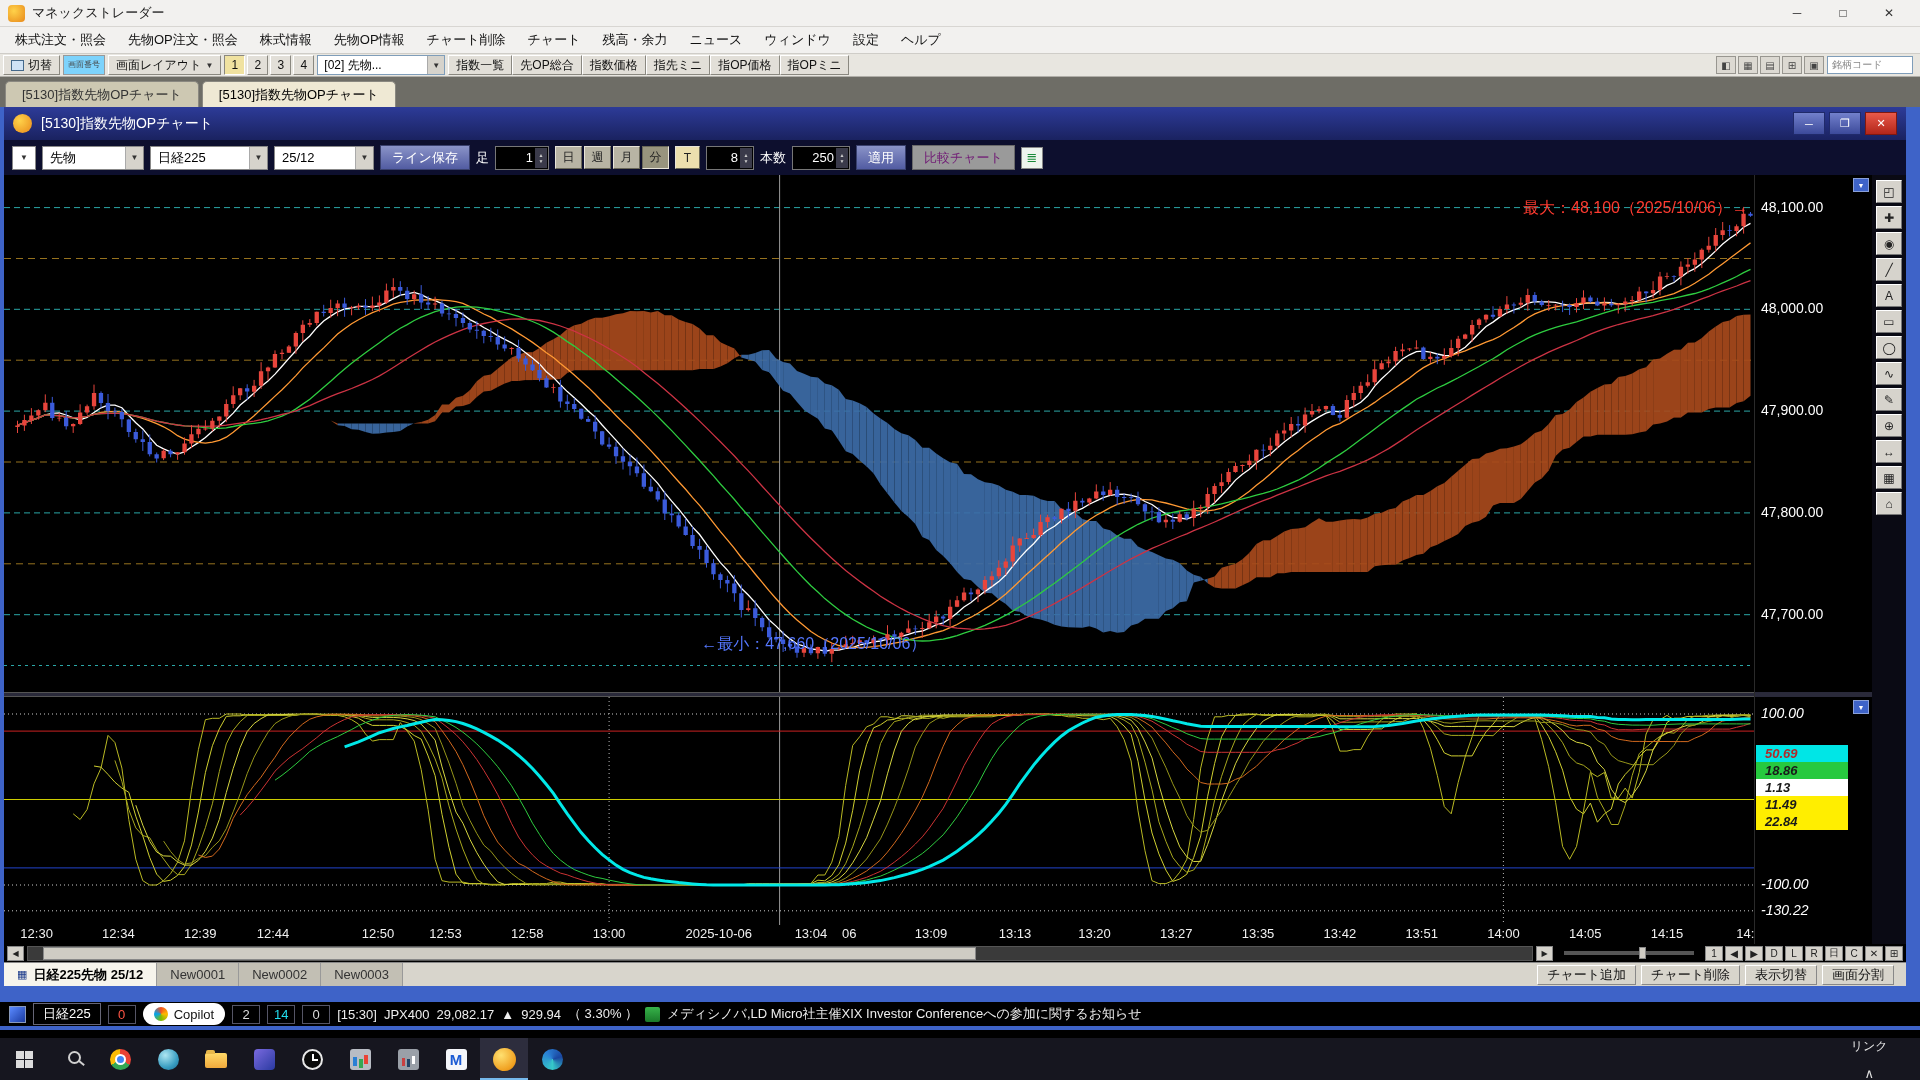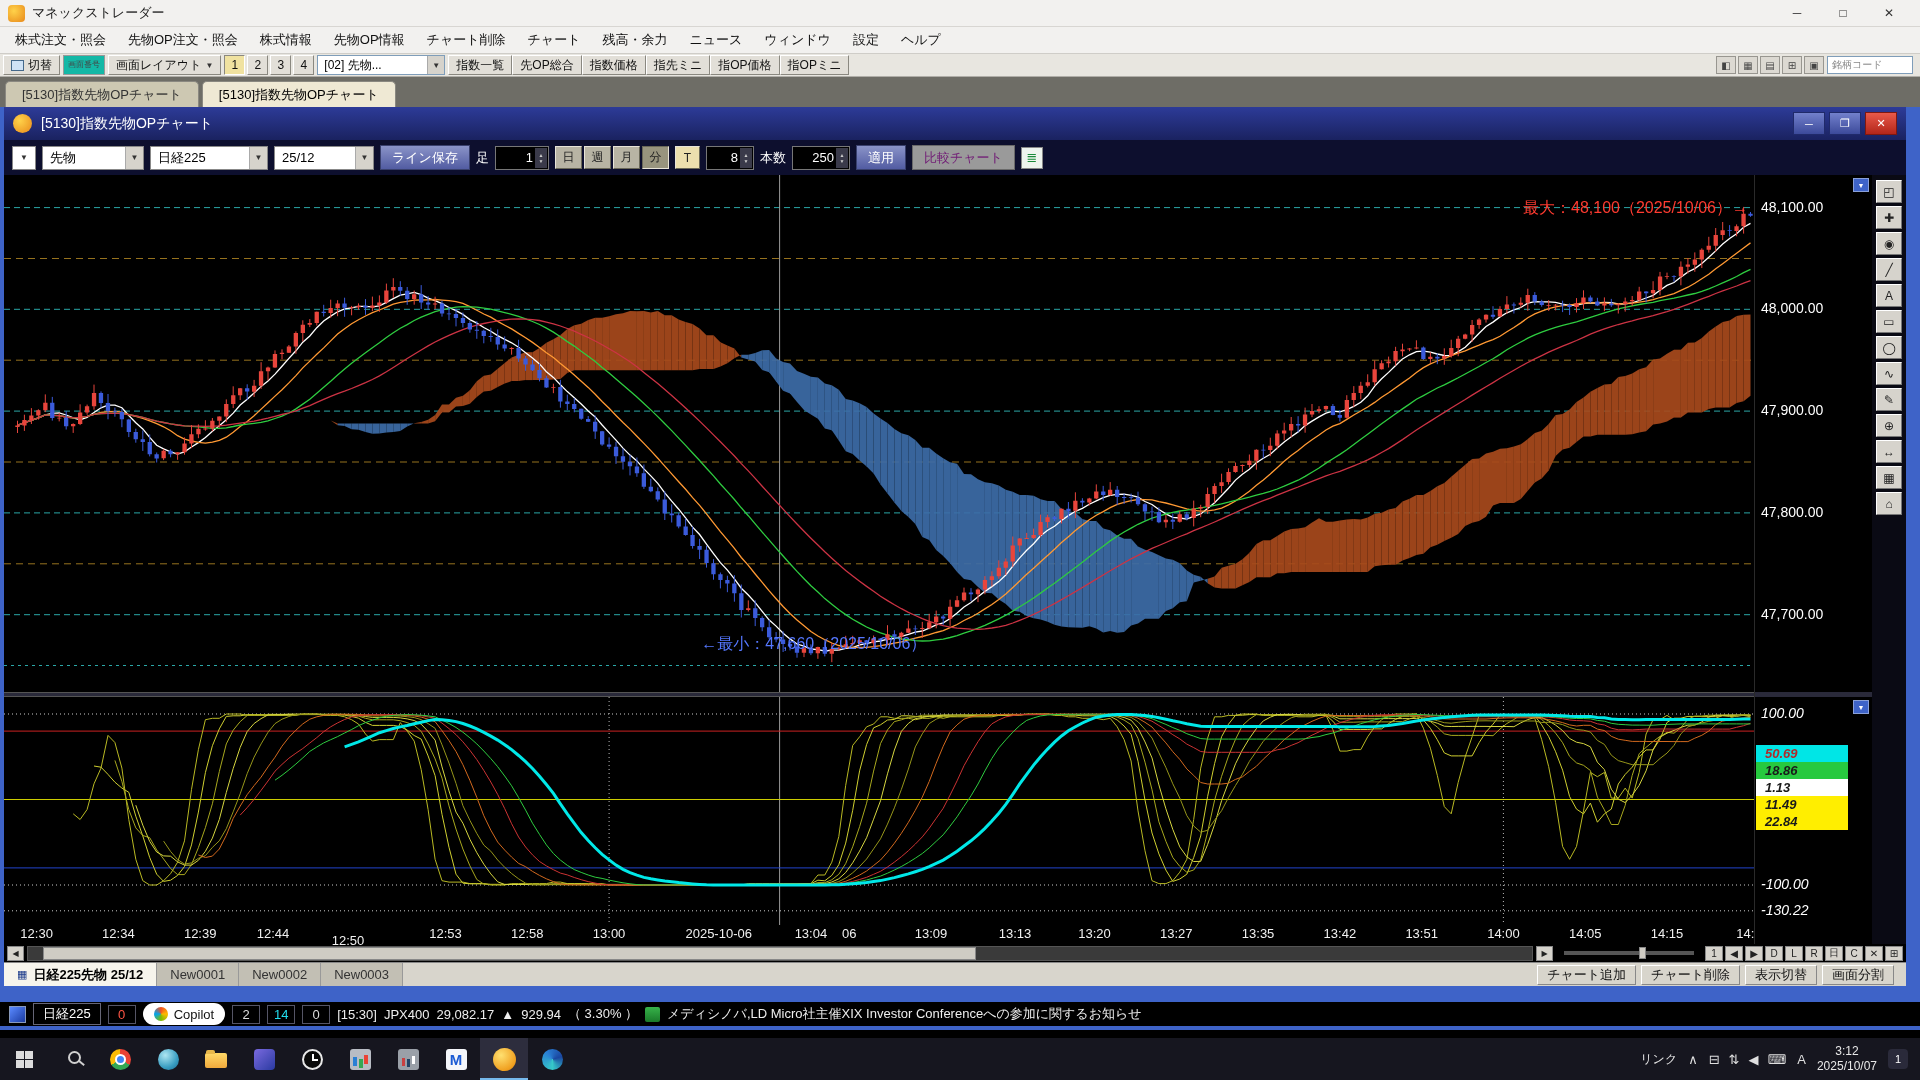--- a/index.html
+++ b/index.html
@@ -14,21 +14,21 @@
 .app-ico{width:17px;height:17px;border-radius:4px;background:radial-gradient(circle at 35% 35%,#ffd24a,#e8891a);}
 .titletext{color:#1a1a1a;font-size:13px;}
 .wc{margin-left:auto;display:flex;}
 .wcb{width:46px;height:26px;display:flex;align-items:center;justify-content:center;color:#333;font-size:12px;}
 .menubar{height:27px;background:#f2f1ef;display:flex;align-items:center;padding:0 4px;border-bottom:1px solid #cfcdc8;}
 .menu-item{padding:0 11px;color:#111;font-size:13px;height:100%;display:flex;align-items:center;white-space:nowrap;}
 .toolbar{height:23px;background:#e8e6e0;display:flex;align-items:center;gap:3px;padding:0 3px;border-bottom:1px solid #b0aea8;}
 .tbtn{font-size:12px;background:#e2dfd8;border:1px solid;border-color:#fff #8a8880 #8a8880 #fff;padding:0 7px;color:#111;height:20px;display:inline-flex;align-items:center;gap:4px;white-space:nowrap;}
 .tbtn .arr{font-size:8px;color:#333;}
 .sw-ico{width:13px;height:11px;background:#cfe2f5;border:1px solid #44688a;display:inline-block;}
-.screen-no{width:42px;height:20px;background:#14b8a6;border:1px solid #999;font-size:8px;line-height:1.1;color:#444;display:flex;align-items:center;justify-content:center;text-align:center;}
+.screen-no{width:42px;height:20px;background:#7dd3fc;border:1px solid #999;font-size:8px;line-height:1.1;color:#444;display:flex;align-items:center;justify-content:center;text-align:center;}
 .qwrap{display:flex;gap:2px;}
 .qbtn{width:21px;height:20px;font-size:12px;background:#e2dfd8;border:1px solid;border-color:#fff #8a8880 #8a8880 #fff;color:#111;}
 .qbtn.active{background:#f0e2a0;border-color:#8a8880 #fff #fff #8a8880;}
 .combo{background:#fff;border:1px solid #7f9db9;height:20px;display:flex;align-items:center;font-size:12px;padding-left:6px;width:128px;color:#000;}
 .combo .arr{margin-left:auto;width:17px;height:100%;background:#d6d3cc;border-left:1px solid #aaa;display:flex;align-items:center;justify-content:center;font-size:8px;color:#333;}
 .flatgrp{display:flex;}
 .tb-right{margin-left:auto;display:flex;align-items:center;gap:3px;padding-right:4px;}
 .tb-ico{width:20px;height:18px;background:#dcd9d2;border:1px solid #989690;font-size:10px;color:#444;display:flex;align-items:center;justify-content:center;}
 .code-box{width:86px;height:18px;background:#fff;border:1px solid #7f9db9;font-size:10px;color:#888;display:flex;align-items:center;padding-left:4px;}
 
@@ -109,21 +109,21 @@
 .cp-ico{width:14px;height:14px;border-radius:50%;background:conic-gradient(#f25022,#ffb900,#7fba00,#00a4ef,#f25022);}
 .st-txt{color:#eee;font-size:13px;white-space:nowrap;}
 .news-ico{width:15px;height:15px;background:linear-gradient(#37b34a,#1a7a2a);border-radius:2px;flex:0 0 auto;}
 .st-news{color:#eee;font-size:13px;white-space:nowrap;overflow:hidden;}
 .desktop-gap{height:8px;background:#000;}
 
 
 .taskbar{height:42px;background:#16161f;display:flex;align-items:stretch;}
 .tb-item{width:48px;display:flex;align-items:center;justify-content:center;position:relative;}
 .tb-item.active{background:#2d2d3d;box-shadow:inset 0 -2px 0 #76b9ed;}
-.tray{margin-left:auto;display:flex;align-items:center;gap:11px;padding:0 12px;color:#e8e8e8;font-size:12px;}
+.tray{margin-left:auto;display:flex;align-items:center;gap:11px;padding:0 12px;color:#e8e8e8;font-size:12px;flex-direction:column;}
 .tray-ic{font-size:13px;color:#dfdfdf;}
 .tray-clock{text-align:center;line-height:1.25;font-size:12px;white-space:nowrap;}
 .tray-badge{width:20px;height:20px;border-radius:4px;background:#2a2a3a;color:#fff;font-size:11px;display:flex;align-items:center;justify-content:center;}
 .icon-start{width:17px;height:17px;background:linear-gradient(#dcdcdc,#dcdcdc) 0 0/8px 8px no-repeat,linear-gradient(#dcdcdc,#dcdcdc) 9px 0/8px 8px no-repeat,linear-gradient(#dcdcdc,#dcdcdc) 0 9px/8px 8px no-repeat,linear-gradient(#dcdcdc,#dcdcdc) 9px 9px/8px 8px no-repeat;}
 .icon-search{width:13px;height:13px;border:2px solid #d0d0d0;border-radius:50%;position:relative;margin:-4px -4px 0 0;}
 .icon-search::after{content:"";position:absolute;width:7px;height:2px;background:#d0d0d0;right:-6px;bottom:-2px;transform:rotate(40deg);}
 .icon-chrome{width:21px;height:21px;border-radius:50%;background:conic-gradient(#ea4335 0 120deg,#34a853 0 240deg,#fbbc05 0 360deg);position:relative;}
 .icon-chrome::after{content:"";position:absolute;inset:5px;background:#4285f4;border:2px solid #fff;border-radius:50%;}
 .icon-teal{width:21px;height:21px;border-radius:50%;background:radial-gradient(circle at 35% 30%,#aee6f2,#3a9ec2 60%,#1a6a92);}
 .icon-folder{width:22px;height:15px;background:linear-gradient(#ffd968,#f0a93c);border-radius:2px;position:relative;margin-top:3px;}
@@ -576,21 +576,21 @@
                 <path d="M194.4,158.0L201.4,160.5L208.4,159.1L215.3,152.0L222.3,138.3L229.2,121.4L236.2,109.1L243.2,97.6L250.1,88.6L257.1,80.1L264.0,69.9L271.0,60.2L278.0,49.2L284.9,40.3L291.9,33.2L298.8,26.9L305.8,22.2L312.8,19.8L319.7,18.4L326.7,17.3L333.6,17.3L340.6,17.3L347.6,17.3L354.5,17.4L361.5,17.8L368.4,18.0L375.4,18.0L382.4,18.0L389.3,18.0L396.3,18.2L403.2,18.5L410.2,19.0L417.2,20.1L424.1,22.2L431.1,24.7L438.0,33.7L445.0,43.6L452.0,54.5L458.9,67.7L465.9,83.4L472.8,100.4L479.8,118.7L486.8,133.1L493.7,145.1L500.7,153.1L507.6,160.1L514.6,166.4L521.6,169.7L528.5,174.4L535.5,178.4L542.4,181.8L549.4,184.6L556.4,187.0L563.3,187.7L570.3,187.8L577.2,187.8L584.2,187.8L591.2,187.8L598.1,187.8L605.1,187.8L612.0,187.9L619.0,187.9L626.0,187.9L632.9,187.9L639.9,187.9L646.8,187.9L653.8,187.9L660.8,187.9L667.7,187.9L674.7,187.9L681.6,187.9L688.6,187.9L695.6,187.9L702.5,187.9L709.5,187.9L716.4,187.9L723.4,187.9L730.4,188.0L737.3,188.0L744.3,187.9L751.2,187.9L758.2,187.9L765.2,187.9L772.1,187.9L779.1,187.9L786.0,187.9L793.0,187.9L800.0,187.9L806.9,187.9L813.9,187.6L820.8,187.6L827.8,187.1L834.8,186.2L841.7,184.3L848.7,181.4L855.6,178.0L862.6,174.0L869.6,168.5L876.5,163.0L883.5,155.1L890.4,146.2L897.4,136.3L904.4,125.3L911.3,113.3L918.3,100.1L925.2,84.5L932.2,66.2L939.2,49.3L946.1,34.9L953.1,27.8L960.0,22.2L967.0,19.9L974.0,18.5L980.9,18.1L987.9,17.7L994.8,17.6L1001.8,17.3L1008.8,17.3L1015.7,17.3L1022.7,17.3L1029.6,17.3L1036.6,17.3L1043.6,17.3L1050.5,17.3L1057.5,17.3L1064.4,17.3L1071.4,17.3L1078.4,17.3L1085.3,17.3L1092.3,17.3L1099.2,17.3L1106.2,17.3L1113.2,17.6L1120.1,18.1L1127.1,18.9L1134.0,21.2L1141.0,25.3L1148.0,30.0L1154.9,38.0L1161.9,45.9L1168.8,54.7L1175.8,62.4L1182.8,71.9L1189.7,78.4L1196.7,85.5L1203.6,87.0L1210.6,87.0L1217.6,87.0L1224.5,86.2L1231.5,82.4L1238.4,79.9L1245.4,74.4L1252.4,69.3L1259.3,62.2L1266.3,55.7L1273.2,49.7L1280.2,42.7L1287.2,37.3L1294.1,31.8L1301.1,27.8L1308.0,24.3L1315.0,21.4L1322.0,19.1L1328.9,18.5L1335.9,18.5L1342.8,18.5L1349.8,18.5L1356.8,18.5L1363.7,18.4L1370.7,18.4L1377.6,18.4L1384.6,18.4L1391.6,18.4L1398.5,18.4L1405.5,18.4L1412.4,18.4L1419.4,18.9L1426.4,19.7L1433.3,20.7L1440.3,21.8L1447.2,22.0L1454.2,22.0L1461.2,22.0L1468.1,22.0L1475.1,22.0L1482.0,22.0L1489.0,21.5L1496.0,21.2L1502.9,20.9L1509.9,20.8L1516.8,20.8L1523.8,20.8L1530.8,20.8L1537.7,21.6L1544.7,22.6L1551.6,23.9L1558.6,25.6L1565.6,27.9L1572.5,29.0L1579.5,28.3L1586.4,28.3L1593.4,32.1L1600.4,33.5L1607.3,39.3L1614.3,42.2L1621.2,43.3L1628.2,44.4L1635.2,44.4L1642.1,44.5L1649.1,44.5L1656.0,44.5L1663.0,44.5L1670.0,44.6L1676.9,44.6L1683.9,44.6L1690.8,41.2L1697.8,38.3L1704.8,34.0L1711.7,27.7L1718.7,24.0L1725.6,22.9L1732.6,21.9L1739.6,21.0L1746.5,20.4" fill="none" stroke="#d2691e" stroke-width="1"></path>
                 <path d="M236.2,118.1L243.2,110.6L250.1,102.4L257.1,93.3L264.0,84.0L271.0,74.2L278.0,67.4L284.9,61.2L291.9,56.2L298.8,51.5L305.8,46.0L312.8,40.6L319.7,34.7L326.7,29.8L333.6,25.9L340.6,22.5L347.6,19.9L354.5,18.7L361.5,18.1L368.4,17.7L375.4,17.7L382.4,17.7L389.3,17.6L396.3,17.7L403.2,17.8L410.2,18.1L417.2,18.7L424.1,19.9L431.1,21.3L438.0,26.1L445.0,31.6L452.0,37.6L458.9,44.8L465.9,53.3L472.8,62.6L479.8,73.4L486.8,85.0L493.7,97.5L500.7,111.6L507.6,126.7L514.6,140.0L521.6,150.0L528.5,157.9L535.5,164.5L542.4,168.9L549.4,172.7L556.4,176.1L563.3,177.9L570.3,180.5L577.2,182.7L584.2,184.6L591.2,186.1L598.1,187.4L605.1,187.9L612.0,187.9L619.0,187.9L626.0,187.9L632.9,187.9L639.9,187.9L646.8,187.9L653.8,187.9L660.8,187.9L667.7,187.9L674.7,187.9L681.6,187.9L688.6,187.9L695.6,187.9L702.5,187.9L709.5,187.9L716.4,187.9L723.4,187.9L730.4,188.0L737.3,188.0L744.3,187.9L751.2,187.9L758.2,187.9L765.2,187.9L772.1,188.0L779.1,188.0L786.0,188.0L793.0,188.0L800.0,187.9L806.9,187.9L813.9,187.8L820.8,187.8L827.8,187.5L834.8,187.0L841.7,186.0L848.7,184.4L855.6,182.5L862.6,180.3L869.6,177.3L876.5,174.3L883.5,170.0L890.4,165.1L897.4,159.7L904.4,153.7L911.3,147.1L918.3,139.9L925.2,131.3L932.2,121.3L939.2,111.3L946.1,98.0L953.1,83.8L960.0,68.7L967.0,56.3L974.0,44.7L980.9,34.7L987.9,26.8L994.8,22.9L1001.8,19.9L1008.8,18.6L1015.7,17.8L1022.7,17.6L1029.6,17.4L1036.6,17.3L1043.6,17.2L1050.5,17.2L1057.5,17.2L1064.4,17.2L1071.4,17.2L1078.4,17.3L1085.3,17.2L1092.3,17.2L1099.2,17.2L1106.2,17.2L1113.2,17.4L1120.1,17.7L1127.1,18.1L1134.0,19.3L1141.0,21.6L1148.0,24.2L1154.9,28.5L1161.9,32.9L1168.8,37.7L1175.8,41.9L1182.8,47.1L1189.7,50.6L1196.7,54.5L1203.6,55.3L1210.6,55.3L1217.6,55.3L1224.5,55.3L1231.5,55.3L1238.4,55.3L1245.4,55.3L1252.4,55.3L1259.3,55.4L1266.3,54.9L1273.2,52.8L1280.2,51.5L1287.2,48.4L1294.1,45.7L1301.1,41.8L1308.0,38.2L1315.0,34.9L1322.0,31.1L1328.9,28.4L1335.9,25.8L1342.8,23.6L1349.8,21.7L1356.8,20.1L1363.7,18.9L1370.7,18.3L1377.6,17.8L1384.6,17.8L1391.6,17.8L1398.5,17.8L1405.5,17.8L1412.4,17.8L1419.4,18.1L1426.4,18.5L1433.3,19.0L1440.3,19.6L1447.2,19.8L1454.2,19.8L1461.2,19.8L1468.1,19.8L1475.1,19.8L1482.0,19.7L1489.0,19.8L1496.0,19.8L1502.9,19.8L1509.9,19.8L1516.8,19.8L1523.8,19.8L1530.8,19.5L1537.7,19.8L1544.7,20.2L1551.6,20.8L1558.6,21.7L1565.6,23.0L1572.5,23.6L1579.5,23.8L1586.4,24.3L1593.4,26.8L1600.4,28.0L1607.3,31.2L1614.3,32.8L1621.2,32.7L1628.2,32.9L1635.2,32.5L1642.1,32.1L1649.1,32.1L1656.0,32.0L1663.0,32.0L1670.0,32.1L1676.9,32.1L1683.9,32.1L1690.8,32.1L1697.8,32.1L1704.8,32.1L1711.7,32.1L1718.7,32.1L1725.6,32.1L1732.6,30.3L1739.6,28.7L1746.5,26.3" fill="none" stroke="#cc3333" stroke-width="1"></path>
                 <path d="M271.0,83.2L278.0,78.3L284.9,72.9L291.9,67.0L298.8,60.9L305.8,54.4L312.8,50.0L319.7,45.9L326.7,42.7L333.6,39.6L340.6,36.0L347.6,32.5L354.5,28.7L361.5,25.6L368.4,23.2L375.4,20.9L382.4,19.2L389.3,18.4L396.3,17.9L403.2,17.6L410.2,17.8L417.2,18.2L424.1,18.9L431.1,19.8L438.0,23.0L445.0,26.5L452.0,30.5L458.9,35.2L465.9,40.8L472.8,46.9L479.8,54.0L486.8,61.6L493.7,69.7L500.7,79.0L507.6,88.8L514.6,100.6L521.6,113.1L528.5,126.2L535.5,137.4L542.4,147.9L549.4,156.5L556.4,163.1L563.3,168.3L570.3,172.6L577.2,175.4L584.2,178.0L591.2,180.2L598.1,181.4L605.1,183.1L612.0,184.5L619.0,185.8L626.0,186.8L632.9,187.6L639.9,187.9L646.8,187.9L653.8,187.9L660.8,187.9L667.7,187.9L674.7,187.9L681.6,187.9L688.6,188.0L695.6,188.0L702.5,188.0L709.5,188.0L716.4,188.0L723.4,188.0L730.4,188.0L737.3,188.0L744.3,187.9L751.2,187.9L758.2,187.9L765.2,188.0L772.1,188.0L779.1,188.0L786.0,188.0L793.0,188.0L800.0,187.9L806.9,188.0L813.9,187.9L820.8,187.9L827.8,187.7L834.8,187.3L841.7,186.7L848.7,185.6L855.6,184.4L862.6,183.0L869.6,181.0L876.5,179.1L883.5,176.2L890.4,173.0L897.4,169.5L904.4,165.5L911.3,161.2L918.3,156.5L925.2,150.9L932.2,144.3L939.2,137.8L946.1,129.1L953.1,119.8L960.0,109.3L967.0,98.8L974.0,87.0L980.9,73.9L987.9,61.4L994.8,50.9L1001.8,42.8L1008.8,35.2L1015.7,28.6L1022.7,23.4L1029.6,20.9L1036.6,18.9L1043.6,18.0L1050.5,17.5L1057.5,17.4L1064.4,17.3L1071.4,17.3L1078.4,17.2L1085.3,17.2L1092.3,17.2L1099.2,17.2L1106.2,17.2L1113.2,17.3L1120.1,17.5L1127.1,17.7L1134.0,18.6L1141.0,20.0L1148.0,21.7L1154.9,24.6L1161.9,27.4L1168.8,30.6L1175.8,33.3L1182.8,36.7L1189.7,39.1L1196.7,41.6L1203.6,42.1L1210.6,42.1L1217.6,42.1L1224.5,42.1L1231.5,42.1L1238.4,42.1L1245.4,42.1L1252.4,42.1L1259.3,42.1L1266.3,42.1L1273.2,42.1L1280.2,42.1L1287.2,42.1L1294.1,42.1L1301.1,41.8L1308.0,40.5L1315.0,39.6L1322.0,37.6L1328.9,36.0L1335.9,33.7L1342.8,31.4L1349.8,29.2L1356.8,26.7L1363.7,24.7L1370.7,22.8L1377.6,21.3L1384.6,20.1L1391.6,19.1L1398.5,18.2L1405.5,17.8L1412.4,17.5L1419.4,17.7L1426.4,18.0L1433.3,18.3L1440.3,18.7L1447.2,18.8L1454.2,18.8L1461.2,18.8L1468.1,18.8L1475.1,18.8L1482.0,18.8L1489.0,18.8L1496.0,18.8L1502.9,18.8L1509.9,18.9L1516.8,18.8L1523.8,18.8L1530.8,18.9L1537.7,19.1L1544.7,19.5L1551.6,20.0L1558.6,20.5L1565.6,21.2L1572.5,21.5L1579.5,21.5L1586.4,21.8L1593.4,23.4L1600.4,24.2L1607.3,26.3L1614.3,27.3L1621.2,27.7L1628.2,28.1L1635.2,28.1L1642.1,28.2L1649.1,28.2L1656.0,27.7L1663.0,27.4L1670.0,27.2L1676.9,26.9L1683.9,26.9L1690.8,26.9L1697.8,26.9L1704.8,26.9L1711.7,26.9L1718.7,26.9L1725.6,26.9L1732.6,26.9L1739.6,26.9L1746.5,26.9" fill="none" stroke="#2ecc40" stroke-width="1"></path>
                 <path d="M340.6,49.9L347.6,47.4L354.5,44.8L361.5,41.9L368.4,38.9L375.4,35.7L382.4,33.6L389.3,31.5L396.3,29.9L403.2,28.5L410.2,26.8L417.2,25.2L424.1,23.6L431.1,22.5L438.0,22.8L445.0,23.5L452.0,24.6L458.9,26.5L465.9,29.0L472.8,31.9L479.8,35.4L486.8,39.1L493.7,43.1L500.7,47.7L507.6,52.6L514.6,58.5L521.6,64.7L528.5,71.5L535.5,79.2L542.4,87.5L549.4,96.3L556.4,106.8L563.3,116.8L570.3,126.4L577.2,135.6L584.2,143.6L591.2,150.8L598.1,157.4L605.1,162.9L612.0,168.1L619.0,172.4L626.0,175.7L632.9,178.2L639.9,180.4L646.8,181.8L653.8,183.0L660.8,184.1L667.7,184.7L674.7,185.6L681.6,186.3L688.6,186.9L695.6,187.4L702.5,187.8L709.5,188.0L716.4,188.0L723.4,188.0L730.4,188.0L737.3,188.0L744.3,188.0L751.2,188.0L758.2,188.0L765.2,188.0L772.1,188.0L779.1,188.0L786.0,188.0L793.0,188.0L800.0,188.0L806.9,188.0L813.9,187.9L820.8,187.9L827.8,187.8L834.8,187.7L841.7,187.3L848.7,186.8L855.6,186.2L862.6,185.5L869.6,184.5L876.5,183.6L883.5,182.1L890.4,180.6L897.4,178.8L904.4,176.9L911.3,174.7L918.3,172.4L925.2,169.6L932.2,166.3L939.2,163.1L946.1,158.8L953.1,154.2L960.0,149.0L967.0,143.8L974.0,137.9L980.9,131.4L987.9,124.1L994.8,116.2L1001.8,107.4L1008.8,97.3L1015.7,86.9L1022.7,77.3L1029.6,68.1L1036.6,59.7L1043.6,52.1L1050.5,45.2L1057.5,39.0L1064.4,33.8L1071.4,29.8L1078.4,26.0L1085.3,22.8L1092.3,20.2L1099.2,19.0L1106.2,18.0L1113.2,17.6L1120.1,17.4L1127.1,17.5L1134.0,17.9L1141.0,18.6L1148.0,19.4L1154.9,20.8L1161.9,22.2L1168.8,23.8L1175.8,25.1L1182.8,26.8L1189.7,28.0L1196.7,29.2L1203.6,29.5L1210.6,29.5L1217.6,29.5L1224.5,29.5L1231.5,29.5L1238.4,29.5L1245.4,29.5L1252.4,29.5L1259.3,29.5L1266.3,29.5L1273.2,29.5L1280.2,29.5L1287.2,29.5L1294.1,29.5L1301.1,29.5L1308.0,29.5L1315.0,29.5L1322.0,29.5L1328.9,29.6L1335.9,29.7L1342.8,29.7L1349.8,29.7L1356.8,29.7L1363.7,29.7L1370.7,29.5L1377.6,28.9L1384.6,28.4L1391.6,27.5L1398.5,26.5L1405.5,25.3L1412.4,24.1L1419.4,23.1L1426.4,22.0L1433.3,21.2L1440.3,20.5L1447.2,19.8L1454.2,19.2L1461.2,18.7L1468.1,18.3L1475.1,18.1L1482.0,17.9L1489.0,17.9L1496.0,17.9L1502.9,17.9L1509.9,17.9L1516.8,17.9L1523.8,17.9L1530.8,17.9L1537.7,18.1L1544.7,18.3L1551.6,18.5L1558.6,18.8L1565.6,19.2L1572.5,19.4L1579.5,19.5L1586.4,19.6L1593.4,20.4L1600.4,20.8L1607.3,21.9L1614.3,22.4L1621.2,22.6L1628.2,22.8L1635.2,22.7L1642.1,22.6L1649.1,22.6L1656.0,22.5L1663.0,22.5L1670.0,22.6L1676.9,22.6L1683.9,22.6L1690.8,22.6L1697.8,22.6L1704.8,22.6L1711.7,22.6L1718.7,22.6L1725.6,22.4L1732.6,22.2L1739.6,22.1L1746.5,21.9" fill="none" stroke="#00e8e8" stroke-width="3"></path>
               </svg>
             <div class="time-axis" id="time-axis">
                 <span class="t-label" style="left: 32.62px;">12:30</span>
                 <span class="t-label" style="left: 114.4px;">12:34</span>
                 <span class="t-label" style="left: 196.18px;">12:39</span>
                 <span class="t-label" style="left: 269px;">12:44</span>
-                <span class="t-label" style="left: 344px; margin-top: 7px;">12:50</span>
+                <span class="t-label" style="left: 374px;">12:50</span>
                 <span class="t-label" style="left: 441.52px;">12:53</span>
                 <span class="t-label" style="left: 523.3px;">12:58</span>
                 <span class="t-label" style="left: 605.08px;">13:00</span>
                 <span class="t-label" style="left: 806.92px;">13:04</span>
                 <span class="t-label" style="left: 845.2px; text-align: center;">06</span>
                 <span class="t-label" style="left: 926.98px;">13:09</span>
                 <span class="t-label" style="left: 1011px;">13:13</span>
                 <span class="t-label" style="left: 1090.54px;">13:20</span>
                 <span class="t-label" style="left: 1172.32px;">13:27</span>
                 <span class="t-label" style="left: 1254.1px;">13:35</span>

